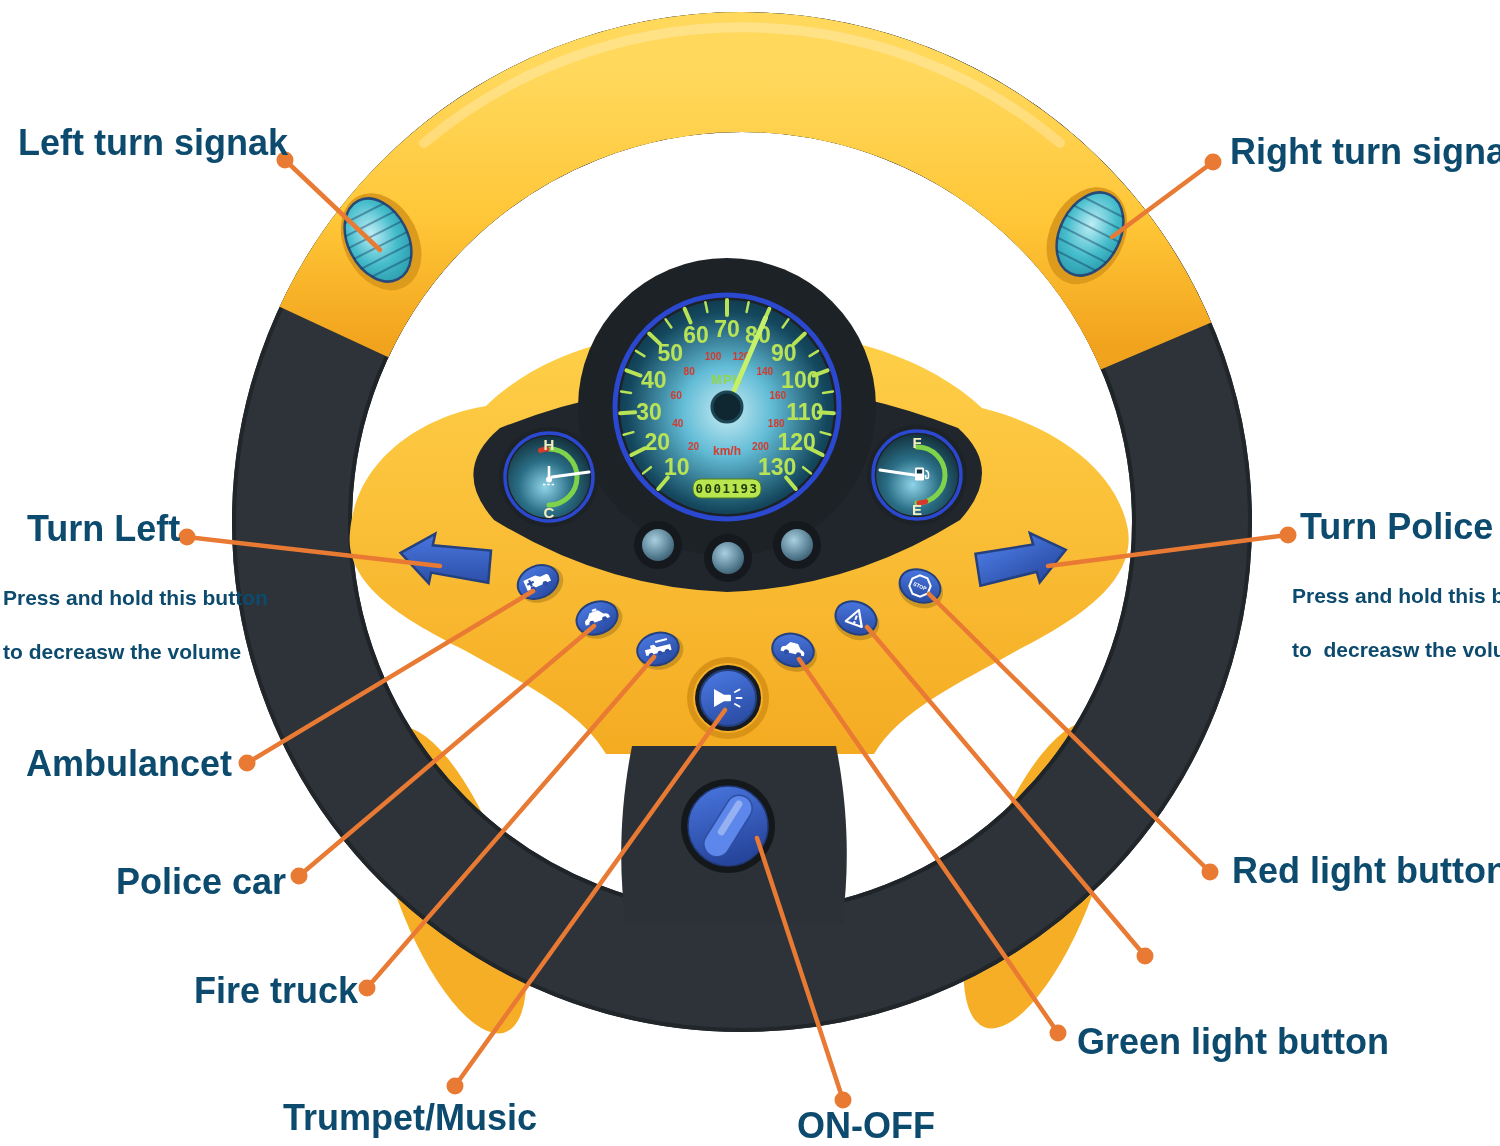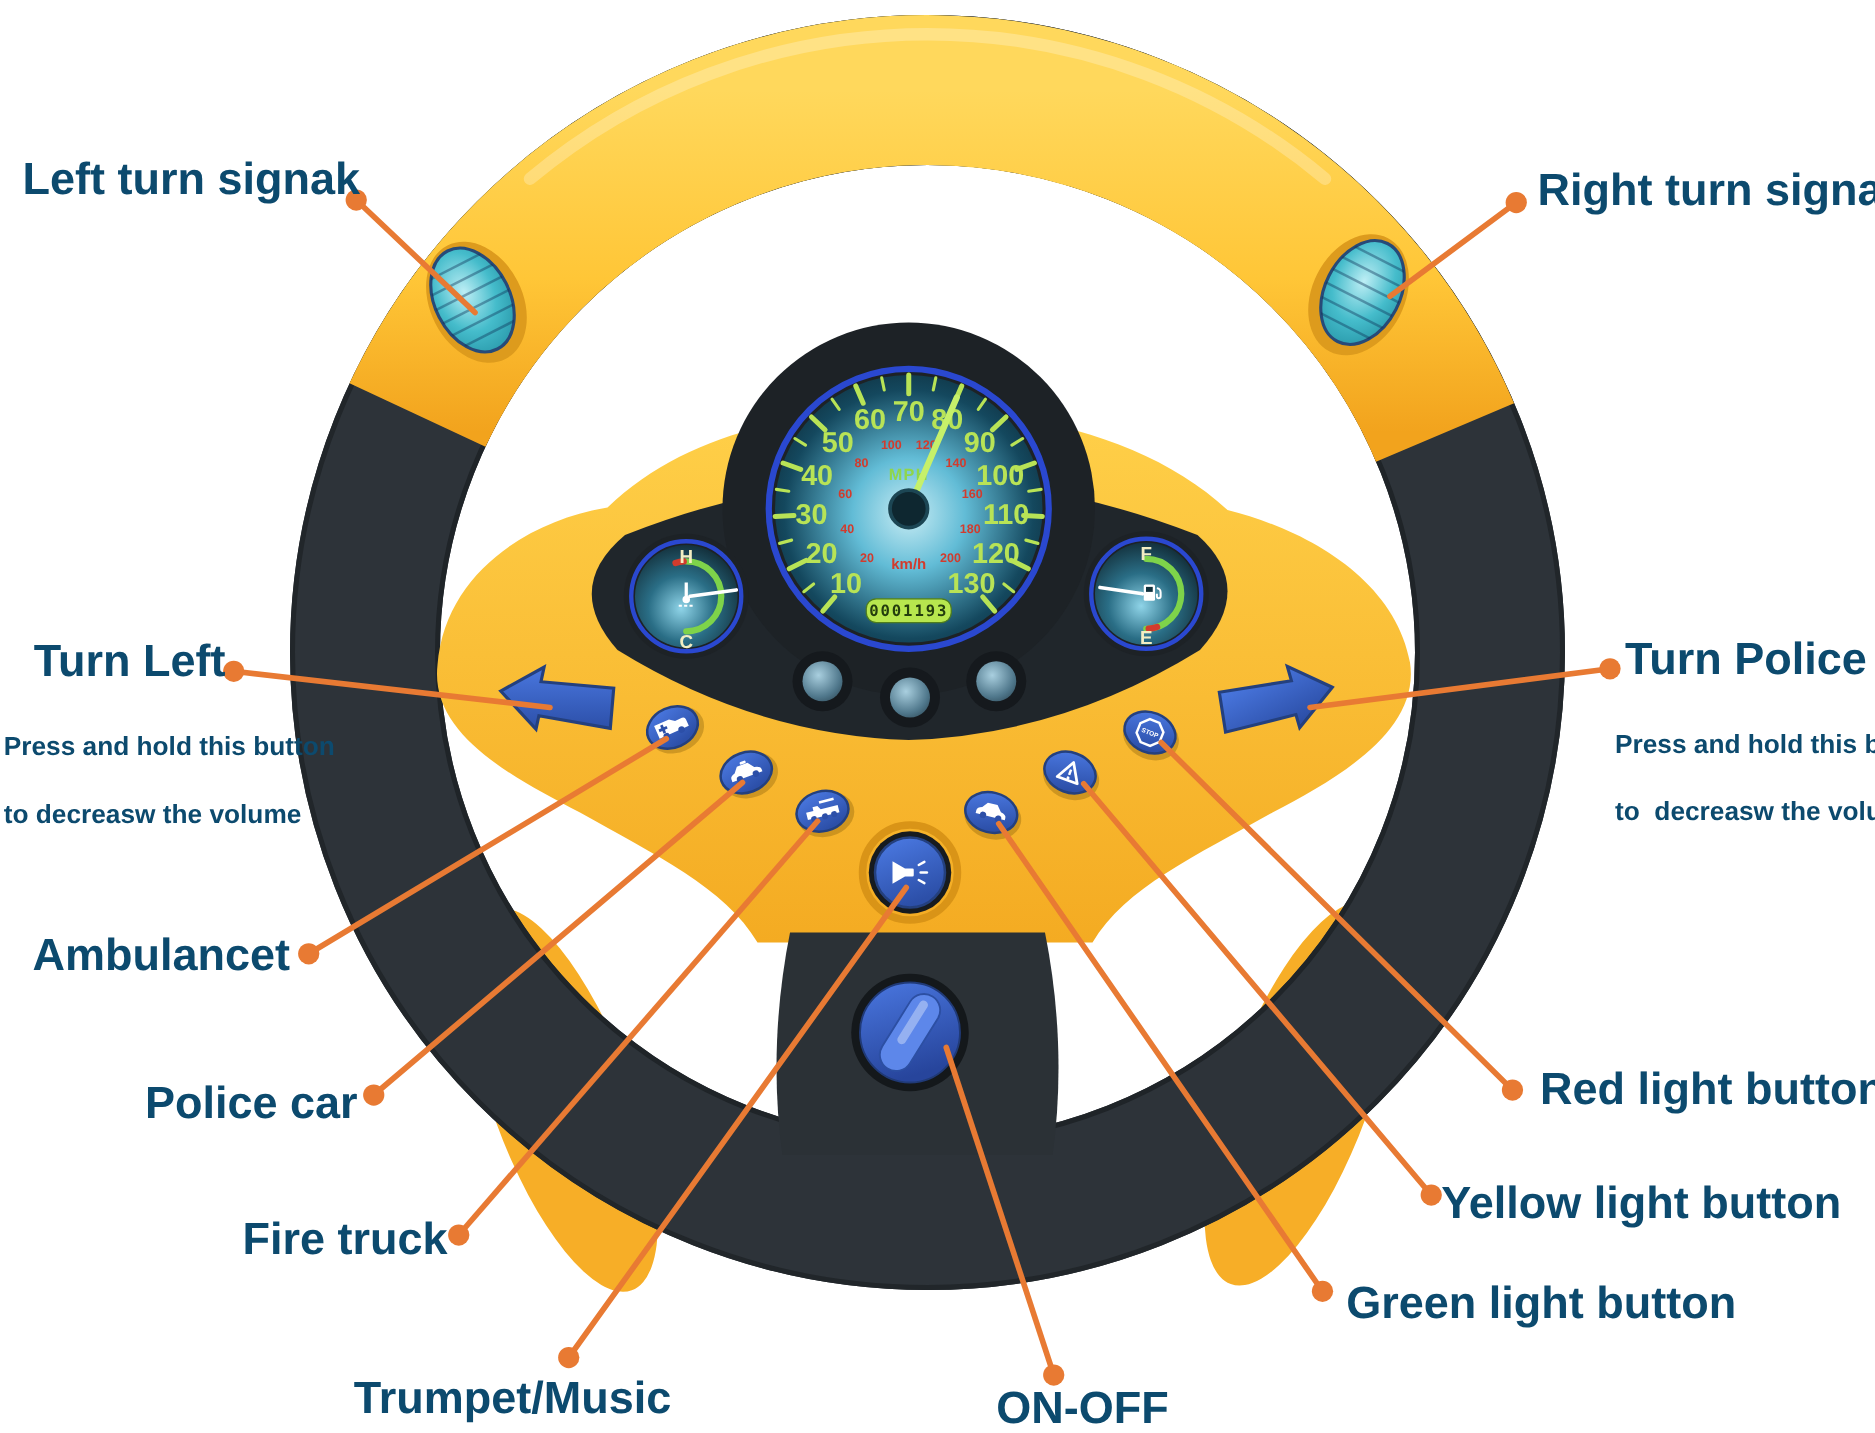--- a/index.html
+++ b/index.html
@@ -393,20 +393,17 @@
 </div>
 <div class="callout" id="co-trumpet">
   <span class="main">Trumpet/Music</span>
 </div>
 <div class="callout" id="co-onoff">
   <span class="main">ON-OFF</span>
 </div>
 <div class="callout" id="co-red">
   <span class="main">Red light button</span>
 </div>
-<div class="callout" id="co-yellow">
-  <span class="main">Yellow light button</span>
-</div>
 <div class="callout" id="co-green">
   <span class="main">Green light button</span>
 </div>
 
 </div>
 
 </body></html>

